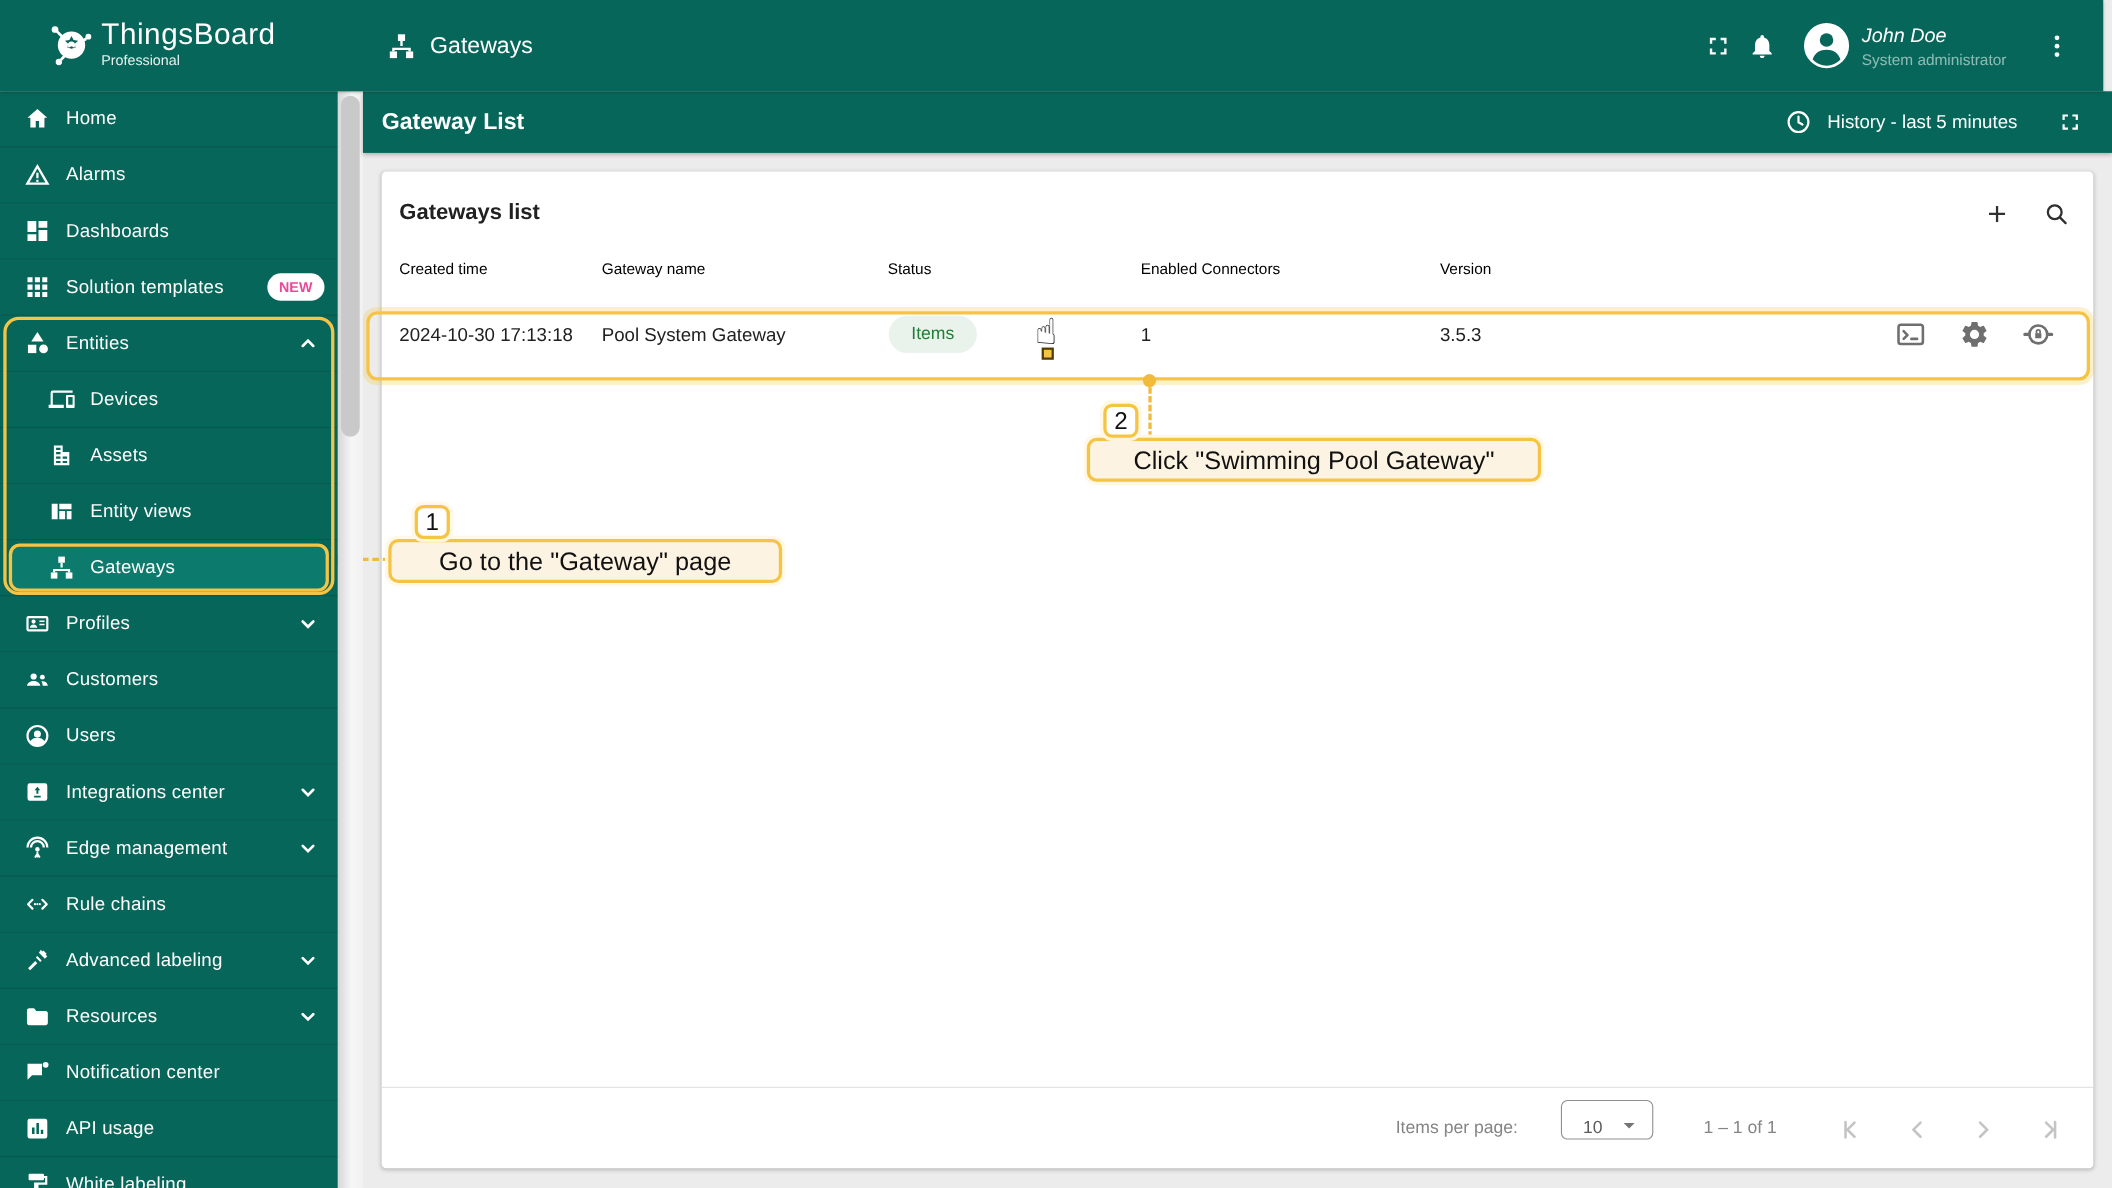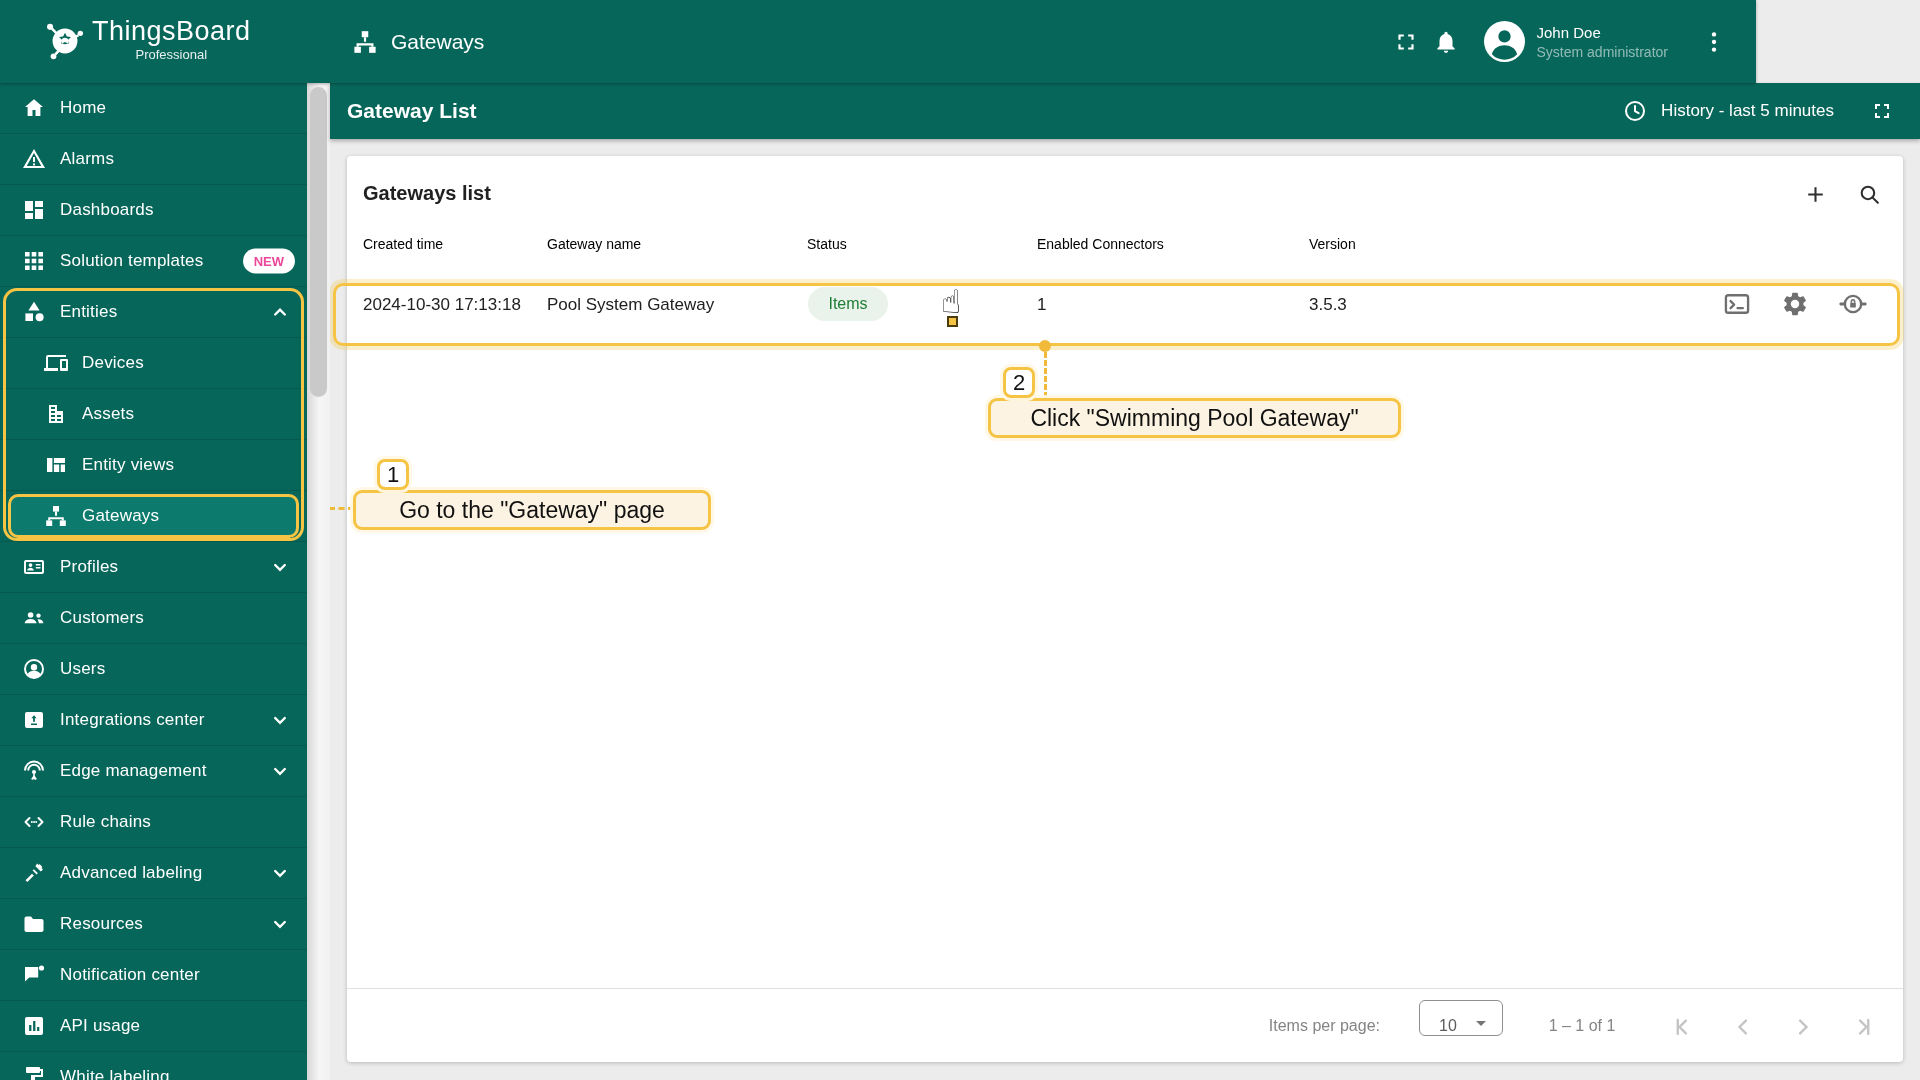--- a/index.html
+++ b/index.html
@@ -1,35 +1,35 @@
 <!DOCTYPE html>
 <html><head>
 <meta charset="utf-8">
 <style>
   * { margin:0; padding:0; box-sizing:border-box; }
   html,body { width:1920px; height:1080px; overflow:hidden; font-family:"Liberation Sans",sans-serif; background:#ececec; }
 
   
-  .topbar { position:absolute; left:0; top:0; width:1756px; height:83px; background:#07665a; z-index:30;
+  .topbar { position:absolute; left:0; top:0; width:1912px; height:83px; background:#07665a; z-index:30;
             box-shadow:0 1px 3px rgba(0,0,0,.3);padding-left:37px; }
   .brand { position:absolute; left:42px; top:16px; display:flex; align-items:flex-start; }
   .brand-icon { width:46px; height:50px; color:#fff; }
   .brand-text { margin-left:4px; color:#fff; }
   .brand-name { font-size:27px; line-height:30px; letter-spacing:.5px; }
-  .brand-sub { font-size:13px; text-align:center; opacity:.9; margin-top:1px; }
+  .brand-sub { font-size:13px; text-align:left; opacity:.9; margin-top:1px; }
   .page-title { position:absolute; left:352px; top:0; height:83px; display:flex; align-items:center; gap:13px; color:#fff; }
   .page-title .icon { width:26px; height:26px; }
   .page-title-text { font-size:21px; font-weight:500; }
   .top-right { position:absolute; right:0; top:0; height:83px; display:flex; align-items:center; color:#fff; }
   .tb-iconbtn { width:40px; height:40px; display:flex; align-items:center; justify-content:center; cursor:pointer; }
   .tb-iconbtn svg { width:26px; height:26px; }
   .avatar { width:41px; height:41px; border-radius:50%; background:#fff; color:#07665a; display:flex; align-items:center; justify-content:center; margin:0 12px 0 18px; }
   .avatar svg { width:41px; height:41px; }
   .user-block { margin-right:26px; }
-  .user-name { font-size:15px; color:#fff; }
+  .user-name { font-size:18px; color:#fff;font-style:italic; }
   .user-role { font-size:14px; color:rgba(255,255,255,.55); margin-top:3px; }
 
   
   .sidebar { position:absolute; left:0; top:83px; width:307px; height:997px; background:#07665a; z-index:20; overflow:hidden; }
   .nav-item { position:relative; height:51px; display:flex; align-items:center; color:#fff; cursor:pointer;
               border-bottom:1px solid rgba(0,0,0,.12); padding-left:22px; }
   .nav-item .icon { width:24px; height:24px; flex:0 0 24px; color:#fff; }
   .nav-item .icon svg { width:24px; height:24px; display:block; }
   .nav-label { margin-left:14px; font-size:17px; font-weight:500; letter-spacing:.2px; position:relative; z-index:2; white-space:nowrap; }
   .nav-item.child { padding-left:44px; }

